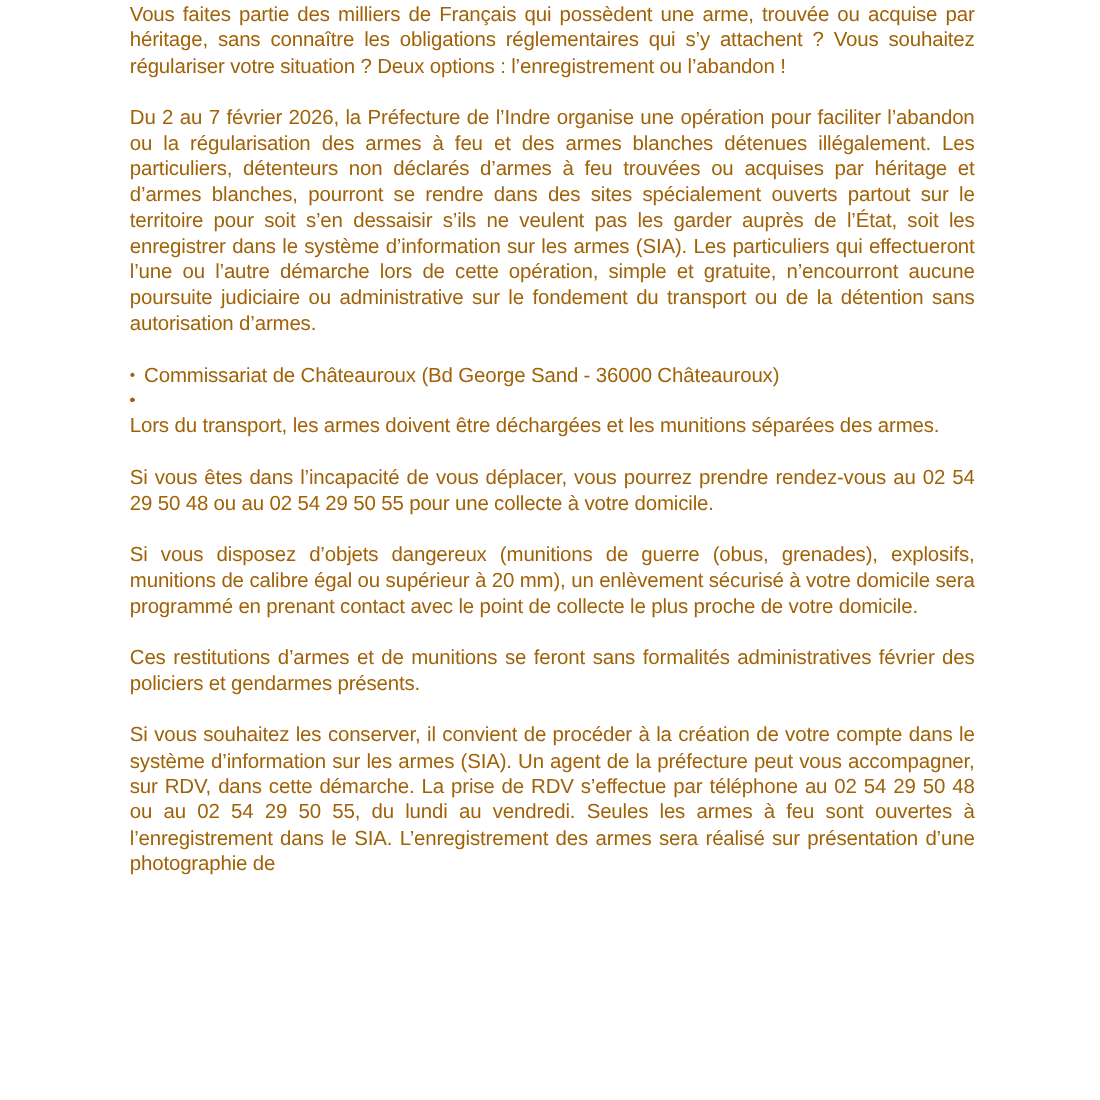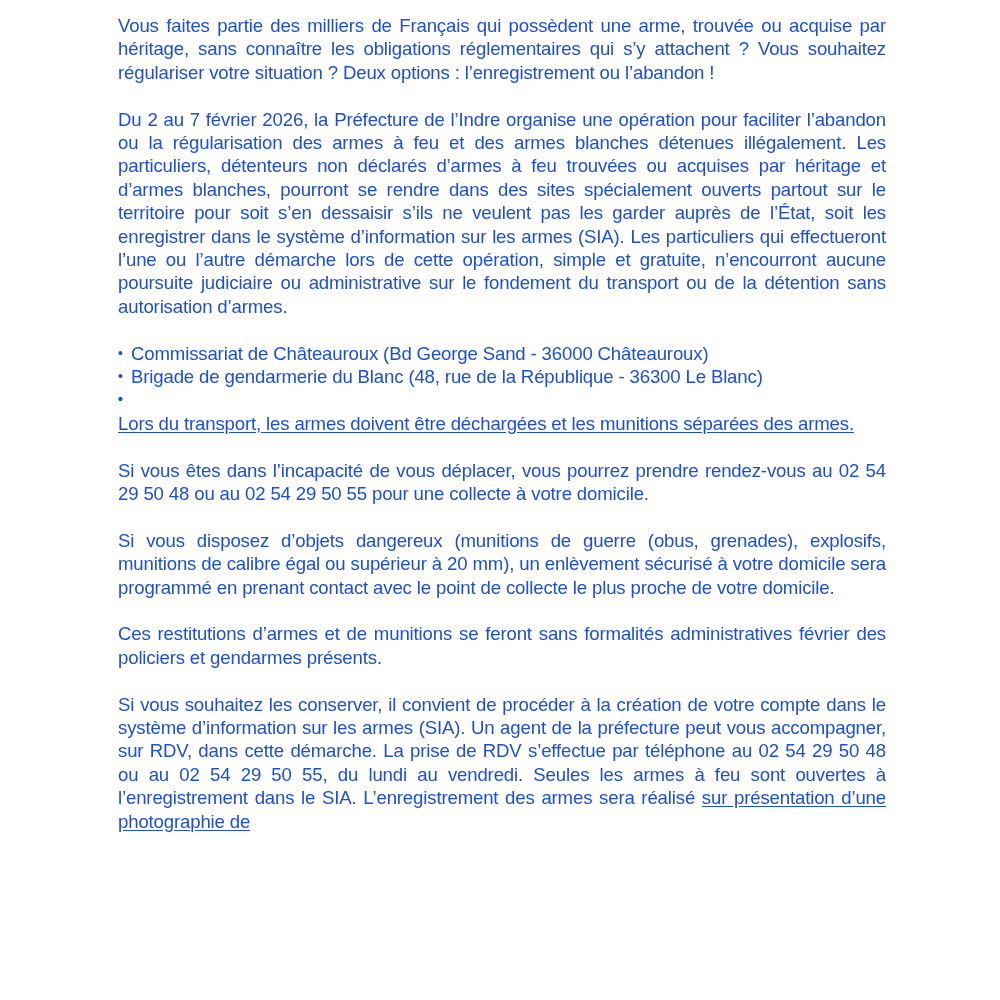--- a/index.html
+++ b/index.html
@@ -9,23 +9,23 @@
     }
     body {
       width: 1000px;
       height: 1000px;
       overflow: hidden;
       position: relative;
     }
     .page {
       position: absolute;
       left: 118px;
-      top: 13px;
+      top: 0px;
       width: 768px;
-      color: #1d4ed8;
+      color: #a16207;
       font-family: "Liberation Sans", "DejaVu Sans", sans-serif;
       font-size: 18.6px;
       line-height: 23.4px;
       letter-spacing: -0.15px;
     }
     p {
       margin: 0 0 23.4px 0;
       text-align: justify;
       text-align-last: left;
     }
@@ -39,40 +39,39 @@
       position: relative;
       padding-left: 13px;
       white-space: nowrap;
     }
     ul.sites li .bullet {
       position: absolute;
       left: 0;
       top: 0;
       font-size: 14px;
     }
-    .u { text-decoration: underline; text-underline-offset: 2px; }
+    .u { text-underline-offset: 2px; }
   </style>
 </head>
 <body>
 
 <div class="page">
 
   <p class="first">Vous faites partie des milliers de Français qui possèdent une arme, trouvée ou acquise par héritage, sans connaître les obligations réglementaires qui s’y attachent ? Vous souhaitez régulariser votre situation ? Deux options : l’enregistrement ou l’abandon !</p>
 
   <p>Du 2 au 7 février 2026, la Préfecture de l’Indre organise une opération pour faciliter l’abandon ou la régularisation des armes à feu et des armes blanches détenues illégalement. Les particuliers, détenteurs non déclarés d’armes à feu trouvées ou acquises par héritage et d’armes blanches, pourront se rendre dans des sites spécialement ouverts partout sur le territoire pour soit s’en dessaisir s’ils ne veulent pas les garder auprès de l’État, soit les enregistrer dans le système d’information sur les armes (SIA). Les particuliers qui effectueront l’une ou l’autre démarche lors de cette opération, simple et gratuite, n’encourront aucune poursuite judiciaire ou administrative sur le fondement du transport ou de la détention sans autorisation d’armes.</p>
 
 
   <ul class="sites">
     <li>
       <span class="bullet">•</span>
       <span>Commissariat de Châteauroux (Bd George Sand - 36000 Châteauroux)</span>
     </li>
     <li>
       <span class="bullet">•</span>
-      <span>Brigade de gendarmerie du Blanc (48, rue de la République - 36300 Le Blanc)</span>
     </li>
     <li>
       <span class="bullet">•</span>
     </li>
     <li>
       <span class="bullet">•</span>
     </li>
   </ul>
 
   <p class="u">Lors du transport, les armes doivent être déchargées et les munitions séparées des armes.</p>

